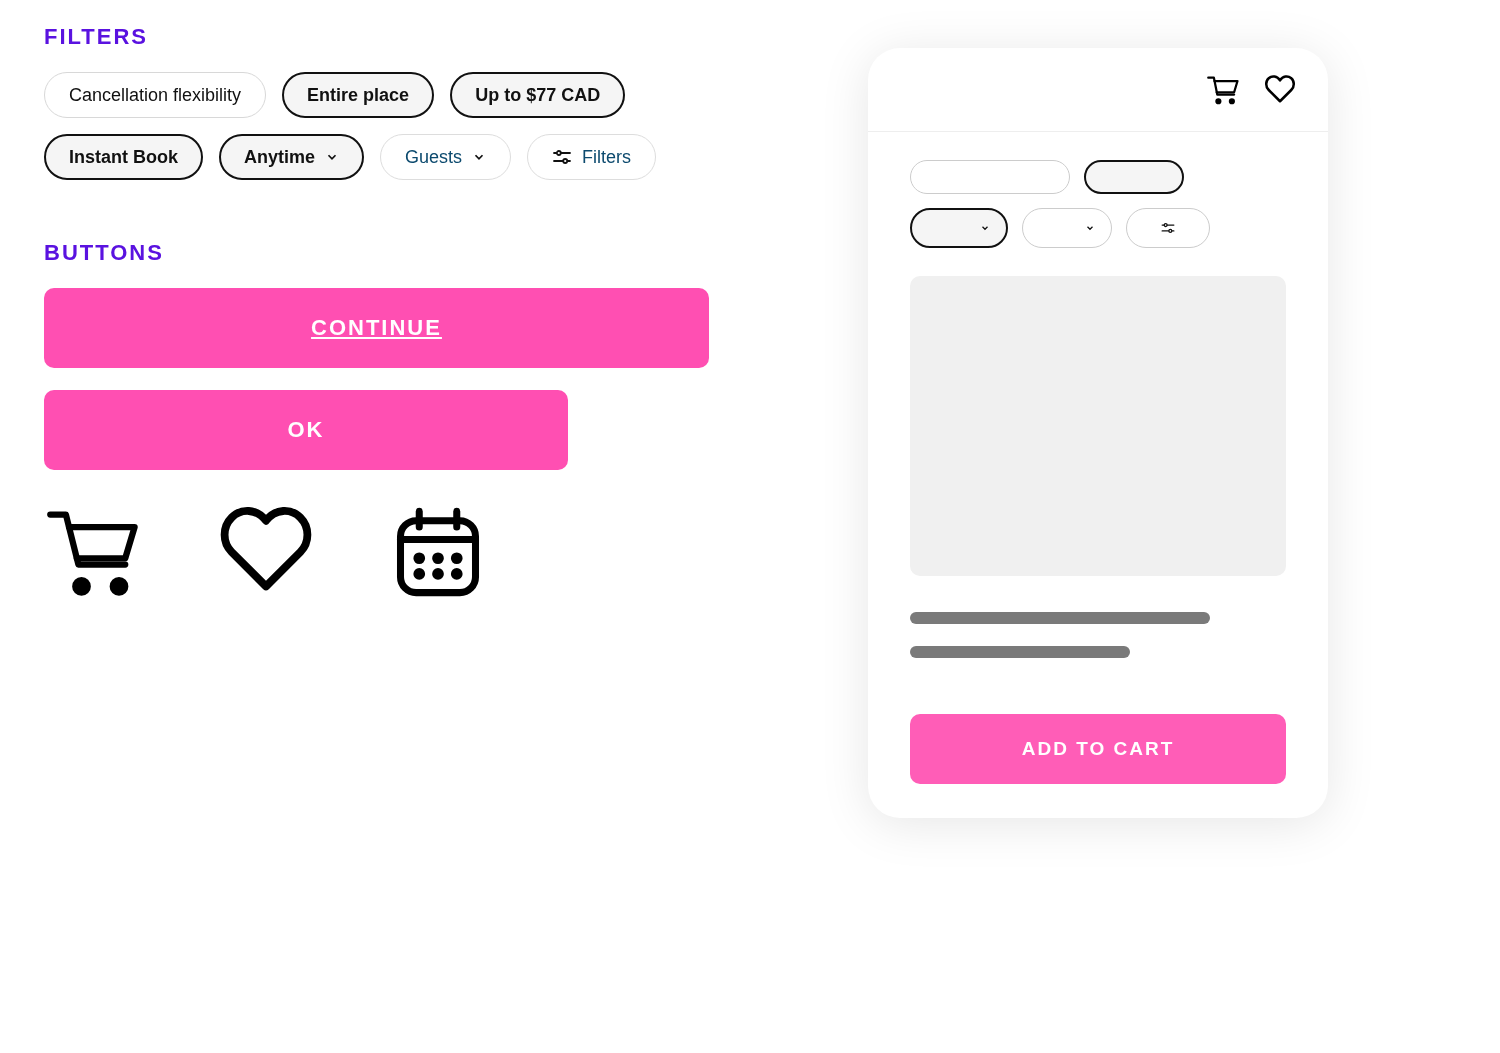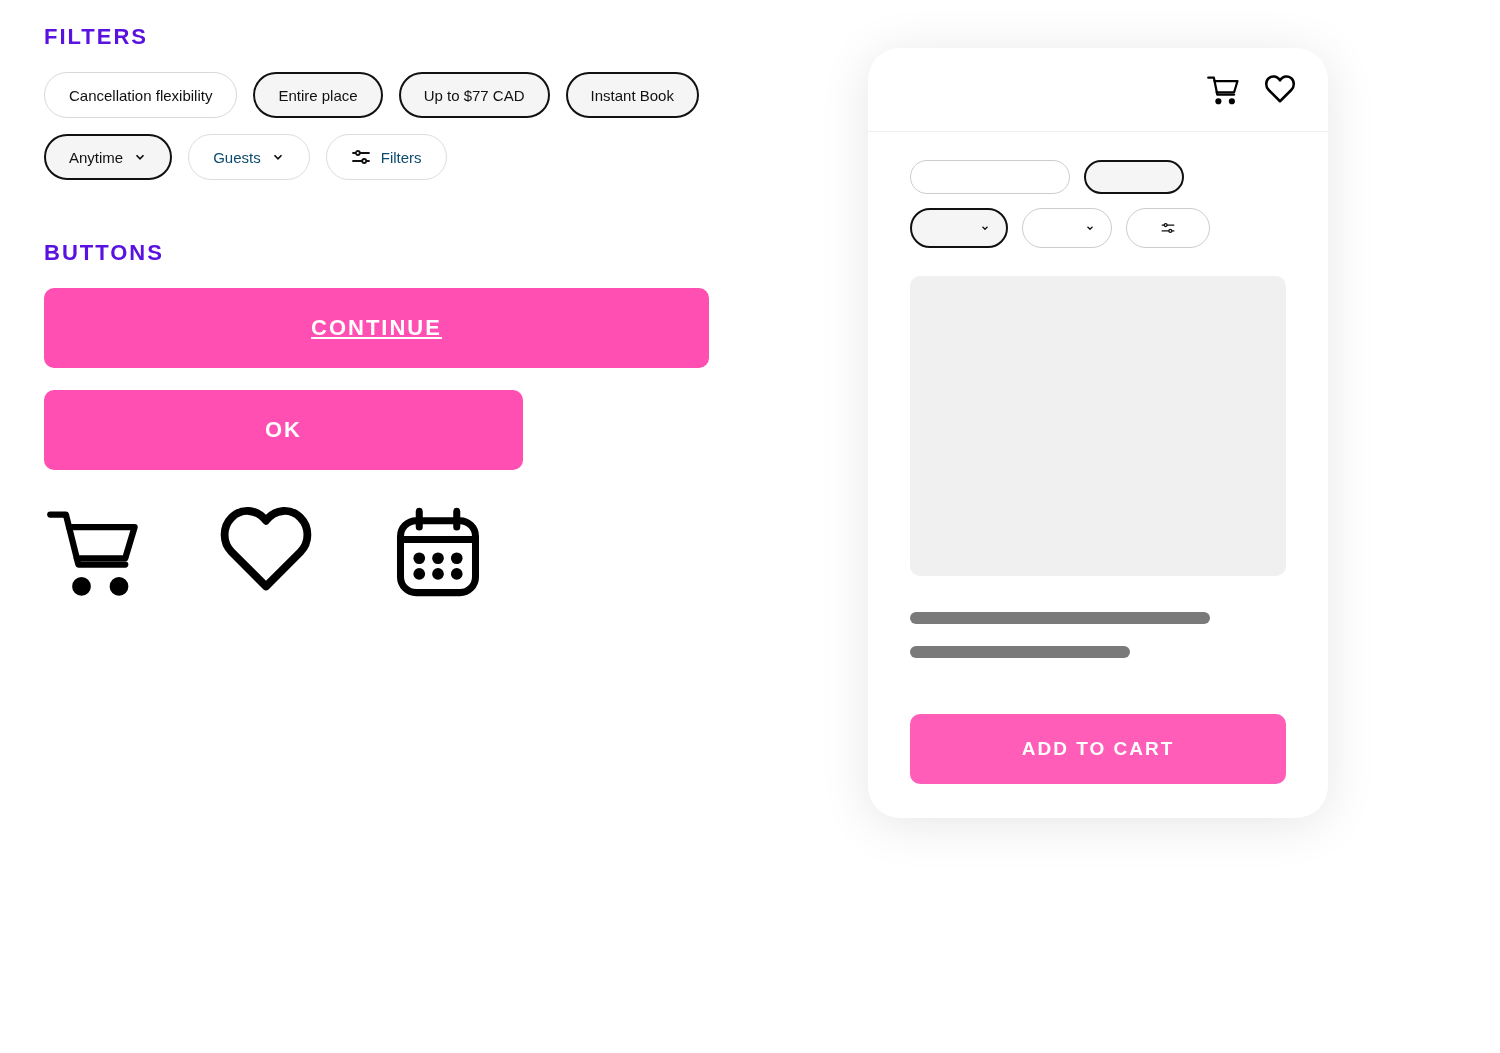--- a/index.html
+++ b/index.html
@@ -38,31 +38,32 @@
     gap: 16px;
     margin-bottom: 60px;
   }
   .chip {
     display: inline-flex;
     align-items: center;
     gap: 10px;
     height: 46px;
     padding: 0 24px;
     border-radius: 23px;
-    font-size: 15px;
+    font-size: 18px;
     color: #111;
     background: #fff;
     border: 1px solid #d8d8d8;
     cursor: pointer;
     white-space: nowrap;
   }
   .chip.selected {
     border: 2px solid #111;
     background: #f5f5f5;
     padding: 6px 23px;
+    font-weight: bold;
   }
   .chip.dim {
     color: #0c4a6e;
     border-color: #ddd;
   }
   .chevron {
     width: 14px;
     height: 14px;
   }
   .sliders-icon { width: 20px; height: 16px; }
@@ -73,21 +74,21 @@
     background: #ff4fb2;
     color: #fff;
     font-weight: 800;
     letter-spacing: 2px;
     font-size: 22px;
     border: none;
     border-radius: 10px;
     cursor: pointer;
   }
   .btn-continue { width: 665px; height: 80px; margin-bottom: 22px; text-decoration: underline; }
-  .btn-ok { width: 479px; height: 80px; margin-bottom: 32px; }
+  .btn-ok { width: 524px; height: 80px; margin-bottom: 32px; }
   .icon-row {
     display: flex;
     gap: 72px;
     align-items: center;
     margin-top: 10px;
   }
   .big-icon { width: 100px; height: 100px; }
 
   
   .card {

